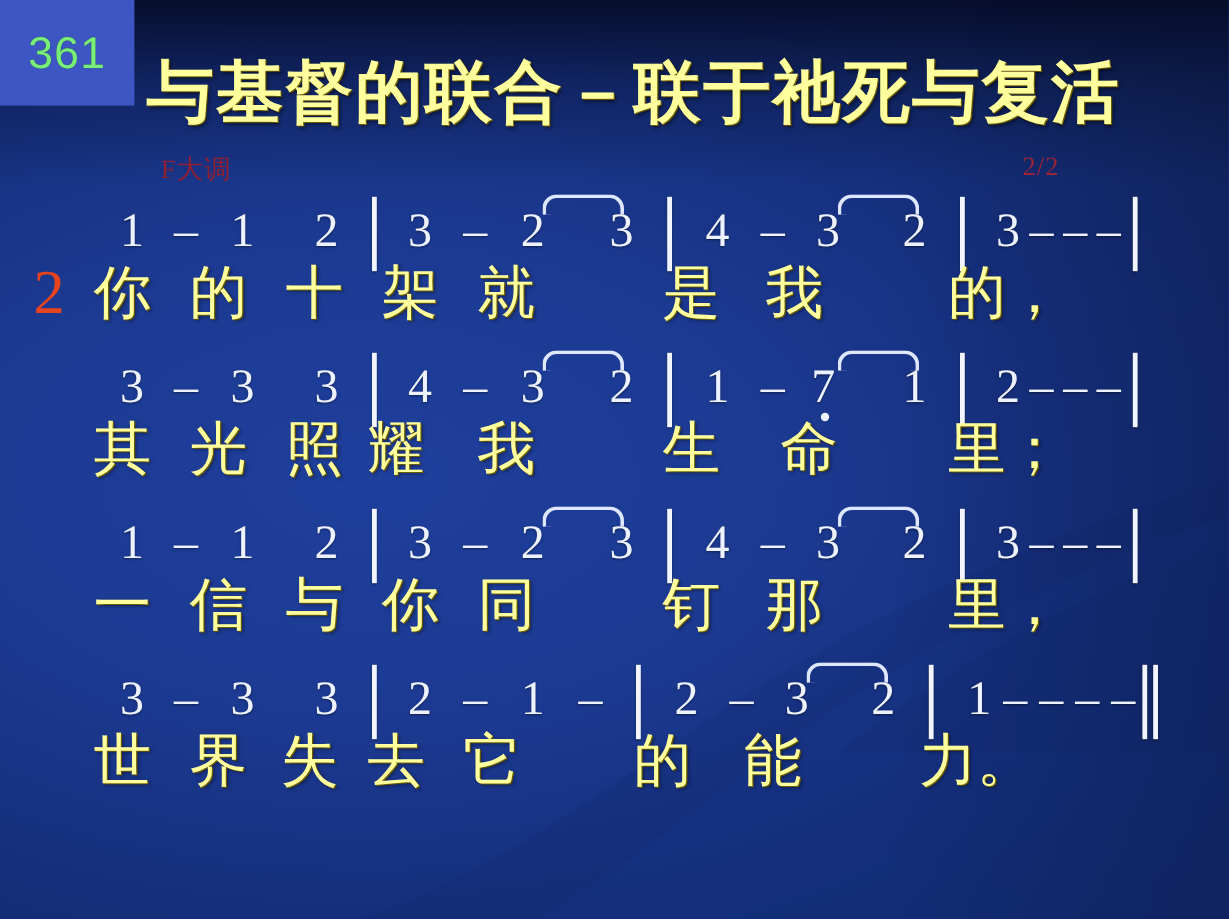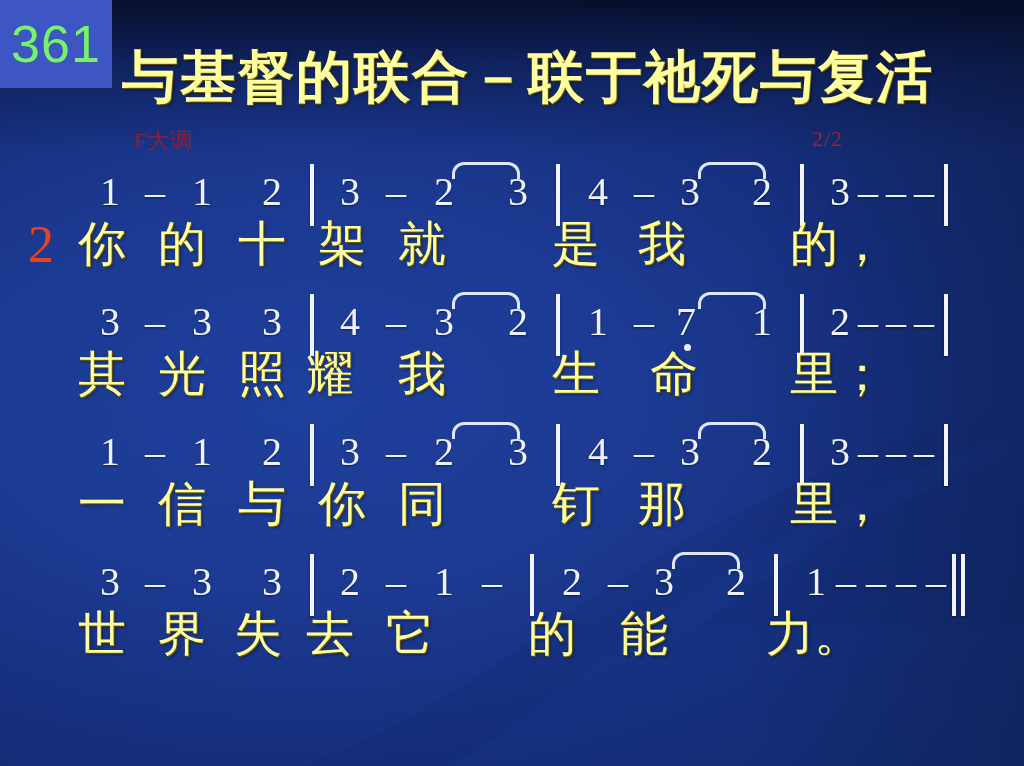--- a/index.html
+++ b/index.html
@@ -25,39 +25,39 @@
   #swoosh{position:absolute;inset:0;pointer-events:none;opacity:.55;}
 
   
   #num-badge{
     position:absolute;left:0;top:0;width:112px;height:88px;
     background:#3e55c4;
     display:flex;align-items:center;justify-content:center;
   }
   #num-badge .n{
     font-family:"Liberation Sans",sans-serif;
-    font-size:52px;color:#79ef79;line-height:1;
+    font-size:37px;color:#79ef79;line-height:1;
     letter-spacing:1px;
     text-shadow:0 0 1px #2b7a2b;
   }
 
   
   #title{
     position:absolute;left:122px;top:40px;
     font-size:56px;font-weight:bold;color:#ffff9e;
     letter-spacing:2px;white-space:nowrap;
     text-shadow:1px 1px 0 #6b5a00, 2px 2px 3px rgba(0,0,0,.45);
   }
   #key-sig{
     position:absolute;left:134px;top:126px;
     font-family:"Liberation Serif",serif;
     font-size:22px;color:#8e1f33;letter-spacing:1px;
   }
   #page-of{
-    position:absolute;left:812px;top:126px;
+    position:absolute;left:852px;top:126px;
     font-family:"Liberation Serif",serif;
     font-size:22px;color:#9b2438;letter-spacing:1px;
   }
 
   
   #verse-no{
     position:absolute;left:28px;top:219px;
     font-family:"Liberation Serif",serif;
     font-size:52px;color:#e8431f;line-height:1;
   }

